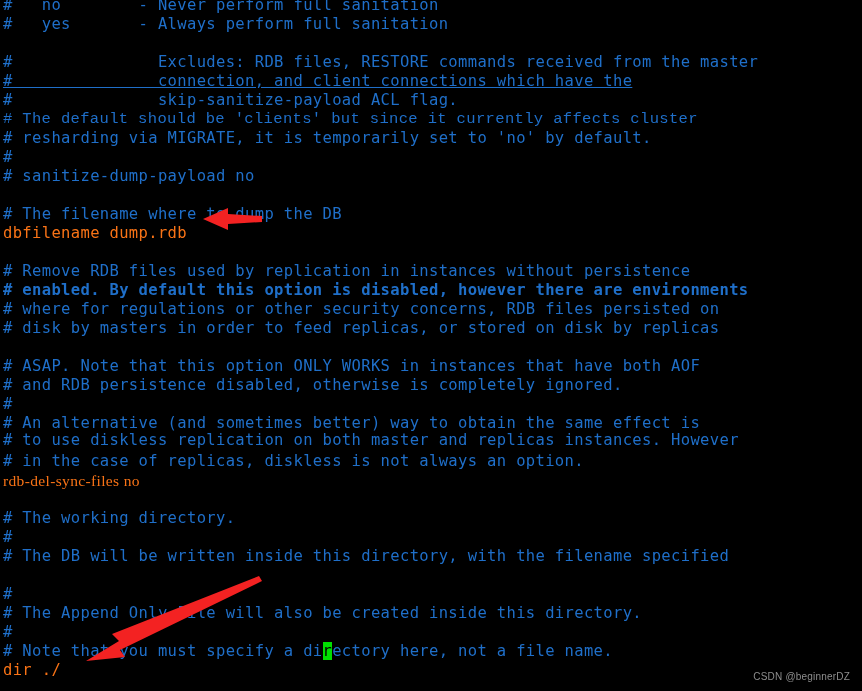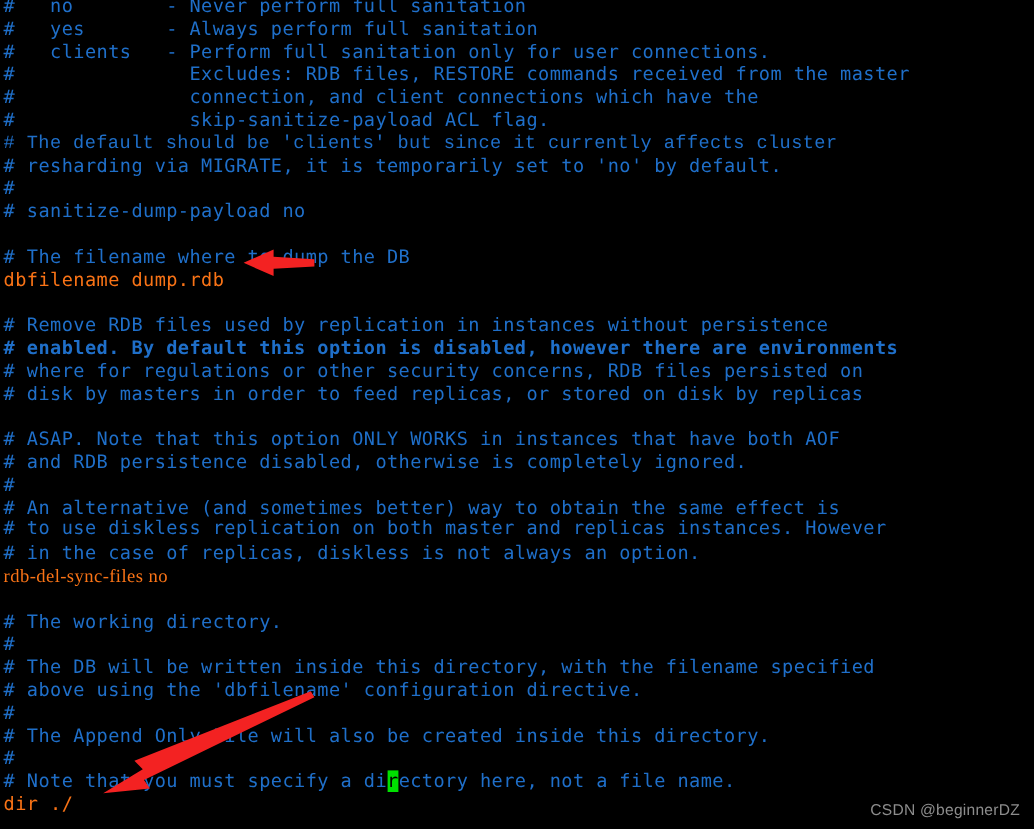--- a/index.html
+++ b/index.html
@@ -48,36 +48,35 @@
     width: 862px; height: 691px;
     pointer-events: none;
   }
 
   
   #watermark {
     position: absolute;
     right: 12px;
     bottom: 9px;
     color: #8d8d8d;
-    font-size: 13px;
+    font-size: 10px;
     font-family: "Liberation Sans", sans-serif;
     letter-spacing: 0.2px;
   }
 </style>
 </head>
 <body>
 
 <div id="screen">
 
   <div id="terminal">
       <div class="line comment" style="top: -4px;">#   no        - Never perform full sanitation</div>
       <div class="line comment" style="top: 15px;">#   yes       - Always perform full sanitation</div>
-      <div class="line comment" style="top: 34px;">#   clients   - Perform full sanitation only for user connections.</div>
       <div class="line comment" style="top: 53px;">#               Excludes: RDB files, RESTORE commands received from the master</div>
-      <div class="line comment" style="top: 72px;">#               connection, and client connections which have the</div>
+      <div class="line comment" style="top: 72px; text-decoration: underline;">#               connection, and client connections which have the</div>
       <div class="line comment" style="top: 91px;">#               skip-sanitize-payload ACL flag.</div>
       <div class="line comment" style="top: 110px; font-family: Liberation Mono, monospace;"># The default should be 'clients' but since it currently affects cluster</div>
       <div class="line comment" style="top: 129px;"># resharding via MIGRATE, it is temporarily set to 'no' by default.</div>
       <div class="line comment" style="top: 148px;">#</div>
       <div class="line comment" style="top: 167px;"># sanitize-dump-payload no</div>
       <div class="line comment" style="top: 186px;"></div>
       <div class="line comment" style="top: 205px;"># The filename where to dump the DB</div>
       <div class="line code" style="top: 224px;">dbfilename dump.rdb</div>
       <div class="line comment" style="top: 243px;"></div>
       <div class="line comment" style="top: 262px;"># Remove RDB files used by replication in instances without persistence</div>
@@ -88,21 +87,20 @@
       <div class="line comment" style="top: 376px;"># and RDB persistence disabled, otherwise is completely ignored.</div>
       <div class="line comment" style="top: 395px;">#</div>
       <div class="line comment" style="top: 414px;"># An alternative (and sometimes better) way to obtain the same effect is</div>
       <div class="line comment" style="top: 431px;"># to use diskless replication on both master and replicas instances. However</div>
       <div class="line comment" style="top: 452px;"># in the case of replicas, diskless is not always an option.</div>
       <div class="line code" style="top: 471px; font-family: Liberation Serif, serif;">rdb-del-sync-files no</div>
       <div class="line comment" style="top: 490px;"></div>
       <div class="line comment" style="top: 509px;"># The working directory.</div>
       <div class="line comment" style="top: 528px;">#</div>
       <div class="line comment" style="top: 547px;"># The DB will be written inside this directory, with the filename specified</div>
-      <div class="line comment" style="top: 566px;"># above using the 'dbfilename' configuration directive.</div>
       <div class="line comment" style="top: 585px;">#</div>
       <div class="line comment" style="top: 604px;"># The Append Only File will also be created inside this directory.</div>
       <div class="line comment" style="top: 623px;">#</div>
       <div class="line comment" style="top: 642px;"><span># Note that you must specify a di</span><span class="cursor-char">r</span><span>ectory here, not a file name.</span></div>
       <div class="line code" style="top: 661px;">dir ./</div>
     </div>
 
   <svg id="annotations" width="862" height="691" viewBox="0 0 862 691" xmlns="http://www.w3.org/2000/svg">
 
     <g>

